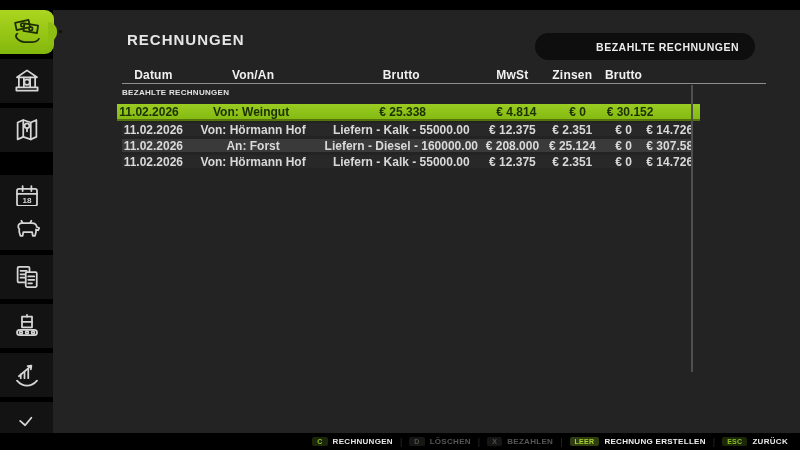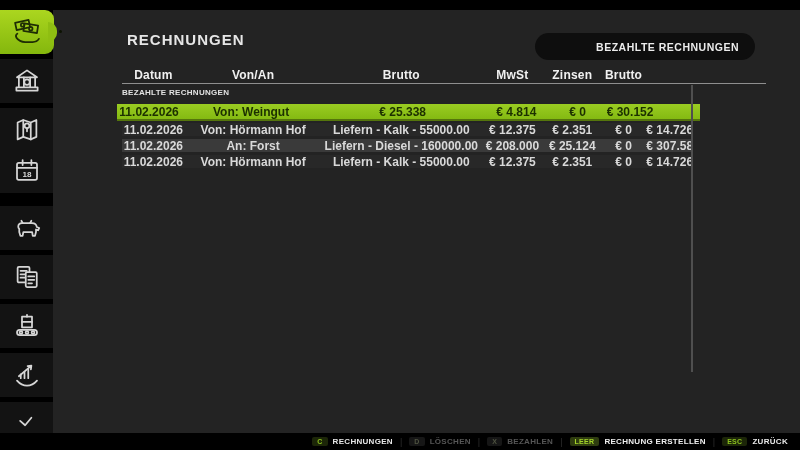--- a/index.html
+++ b/index.html
@@ -80,21 +80,21 @@
           </svg></span>
       </div>
       <div class="tile" style="top: 108px;">
         <span style="width: 30px; height: 30px; display: block;"><svg viewBox="0 0 24 24" fill="none" stroke="#d6d6d6" stroke-width="1.4" stroke-linecap="round" stroke-linejoin="round">
             <path d="M4.5 6 l4.5 -2 6 2 4.5 -2 v13.5 l-4.5 2 -6 -2 -4.5 2 Z"></path>
             <path d="M9 4.2 v13.3 M15 6.2 v13.3"></path>
             <circle cx="12" cy="8.5" r="1.9"></circle>
             <path d="M12 10.4 v2.6"></path>
           </svg></span>
       </div>
-      <div class="tile" style="top: 149px;">
+      <div class="tile" style="top: 175px;">
         <span style="width: 30px; height: 30px; display: block;"><svg viewBox="0 0 24 24" fill="none" stroke="#d6d6d6" stroke-width="1.4" stroke-linecap="round" stroke-linejoin="round">
             <rect x="4" y="5.5" width="16" height="13.5" rx="1.4"></rect>
             <path d="M4 9.5 h16 M8.5 3.2 v4 M15.5 3.2 v4"></path>
             <text x="12" y="16.6" font-size="6.5" font-weight="bold" fill="#d6d6d6" stroke="none" text-anchor="middle" font-family="Liberation Sans, sans-serif">18</text>
           </svg></span>
       </div>
       <div class="tile" style="top: 206px;">
         <span style="width: 30px; height: 30px; display: block;"><svg viewBox="0 0 24 24" fill="none" stroke="#d6d6d6" stroke-width="1.4" stroke-linecap="round" stroke-linejoin="round">
             <path d="M5 11 q0 -3 3 -3 h8 q3.5 0 3.8 3.2 l2 .8 -.8 1.8 -1.8 -.6 v2 l-.8 3 h-1.8 l-.5 -3 h-7 l-.6 3 H6.7 l-.9 -3 v-2.5 q-.8 -.8 -.8 -1.7 Z"></path>
             <path d="M8.5 8 l-1 -1.8 M14.5 8 l1 -1.8"></path>

